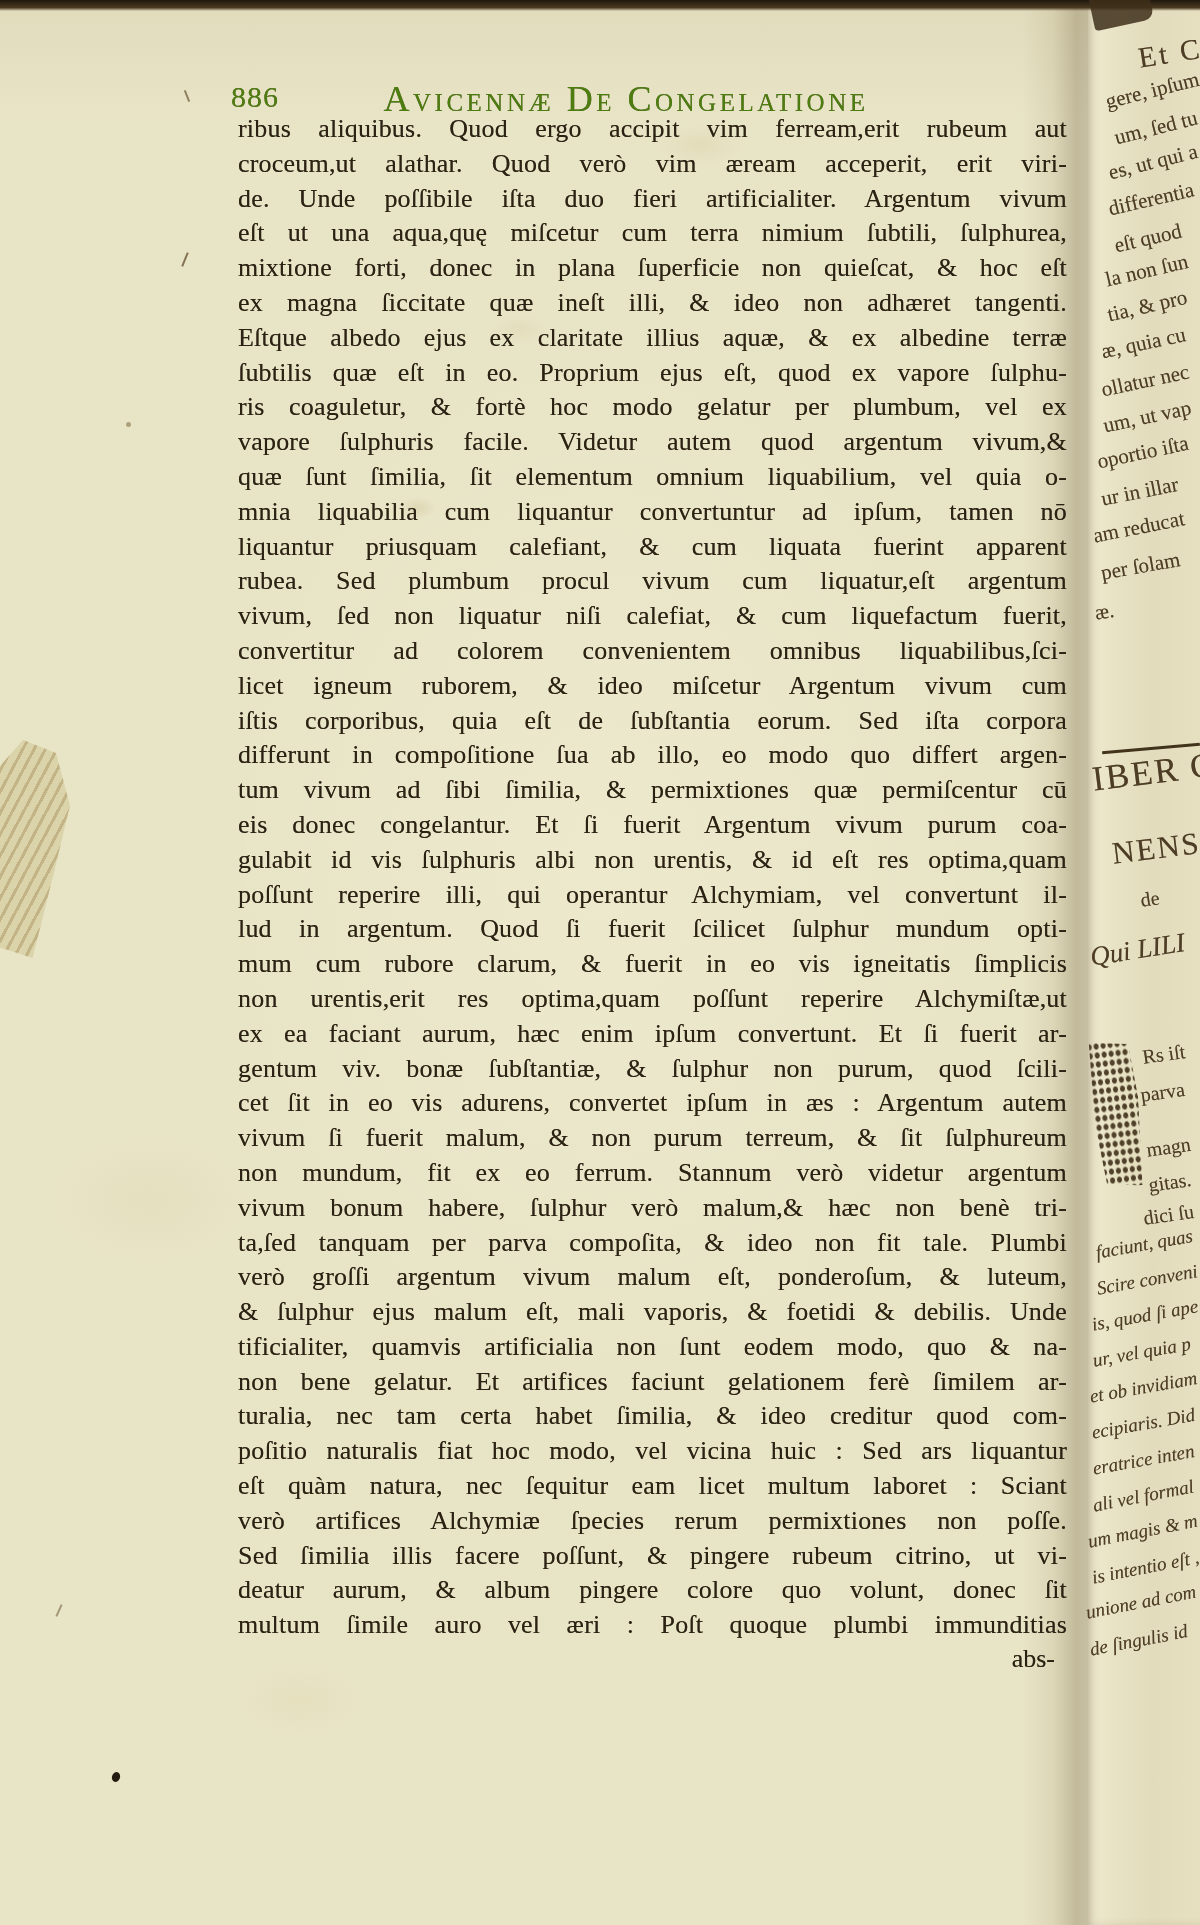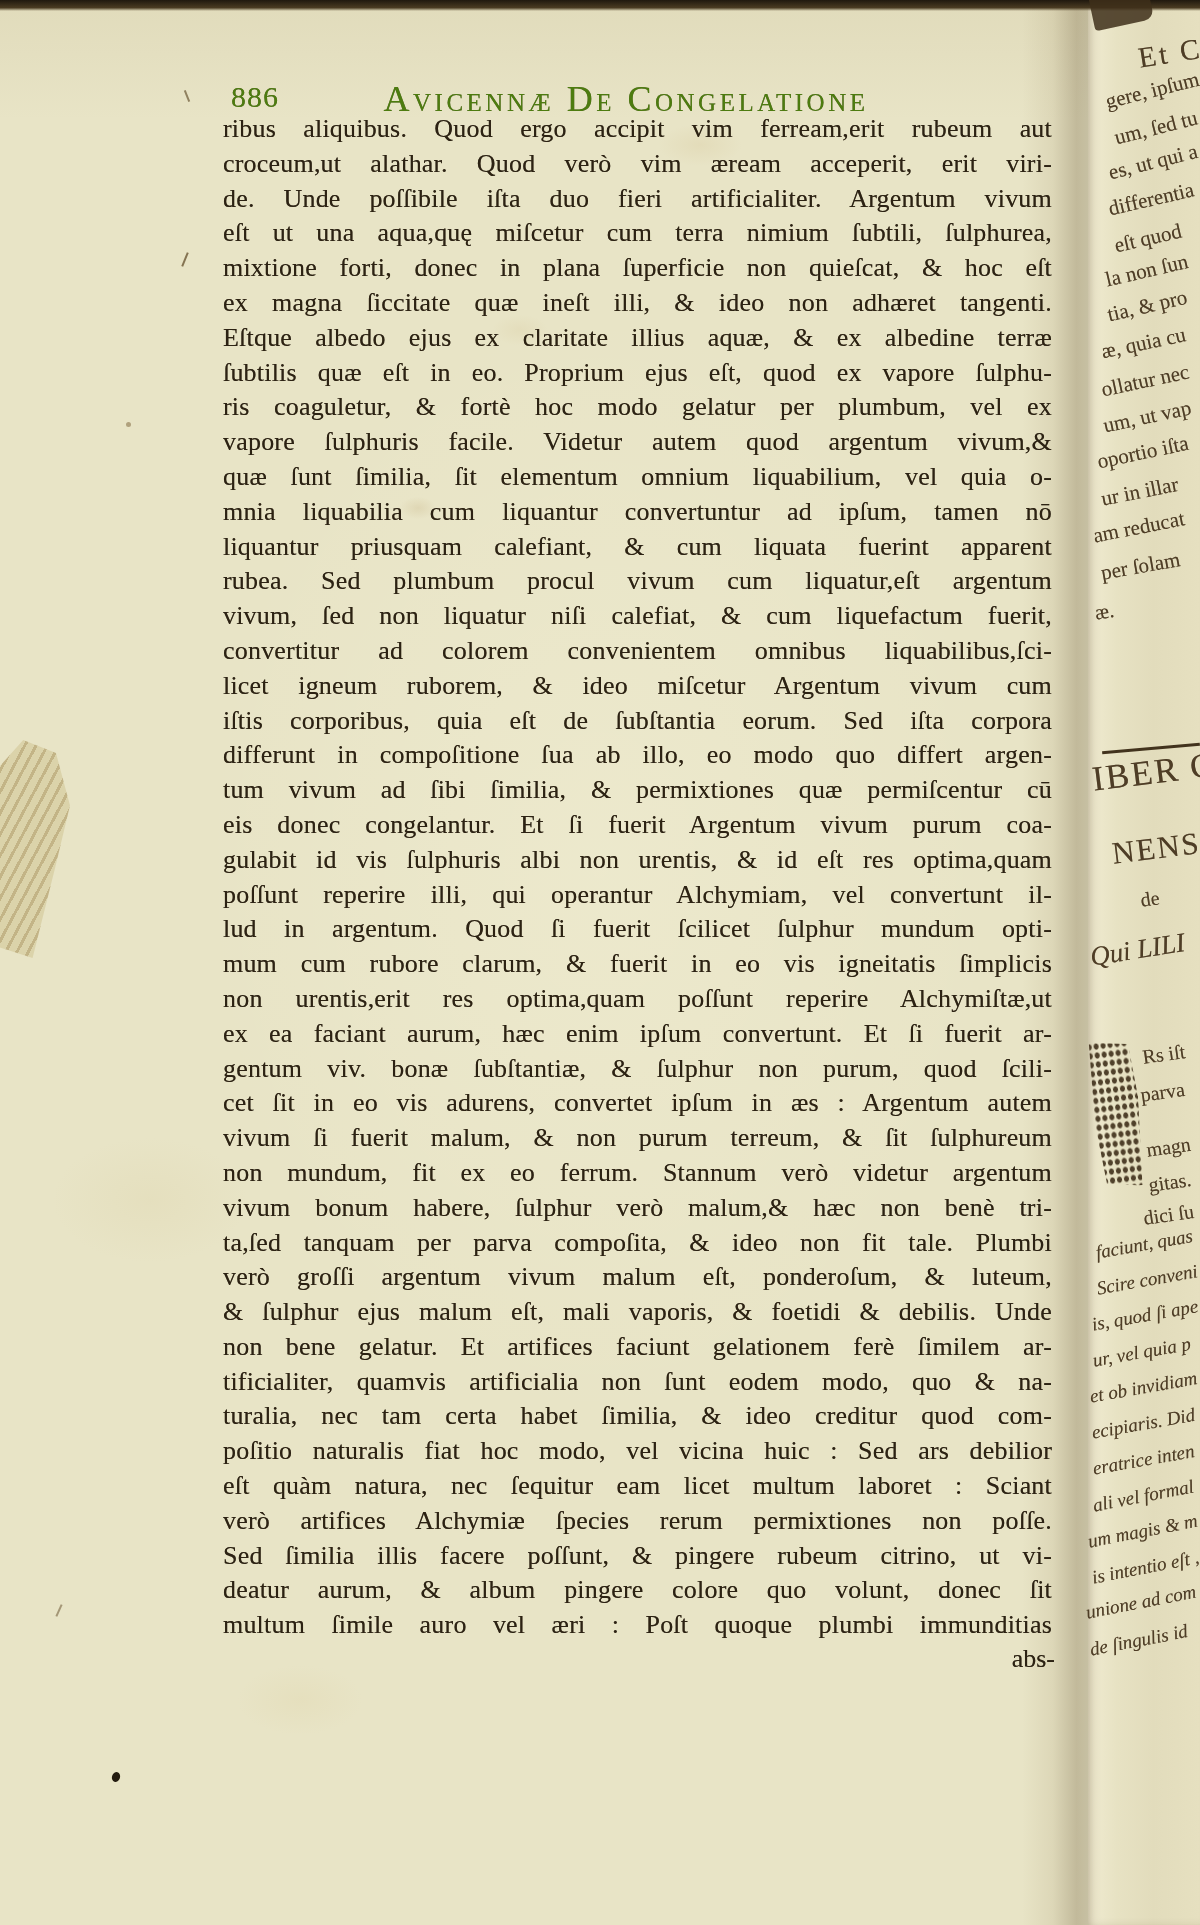--- a/index.html
+++ b/index.html
@@ -32,21 +32,21 @@
     box-shadow:inset 6px 0 12px -6px rgba(80,60,30,.45);}
   .edge-wedge{position:absolute;left:-8px;top:740px;width:78px;height:218px;
     background:#dbd2a9;opacity:.95;
     background-image:repeating-linear-gradient(118deg, rgba(150,124,70,.38) 0 3px, rgba(219,210,169,0) 3px 10px);
     clip-path:polygon(0 16%, 40% 0, 82% 6%, 100% 30%, 80% 60%, 52% 100%, 0 94%);}
   .header-row{position:absolute;left:227px;top:78px;width:828px;height:38px;color:#4d7c0f;
     text-shadow:0 0 .5px rgba(45,35,18,.6);}
   .page-num{position:absolute;left:4px;top:2px;font-size:30px;letter-spacing:1px;}
   .running-title{position:absolute;left:100px;right:130px;top:0;text-align:center;
     font-variant:small-caps;font-size:36px;letter-spacing:3.5px;}
-  .text-block{position:absolute;left:223px;top:112px;width:829px;color:#2c2213;
+  .text-block{position:absolute;left:238px;top:112px;width:829px;color:#2c2213;
     font-size:26px;text-shadow:0 0 .5px rgba(40,30,15,.55);}
   .tline{height:34.8px;line-height:34.8px;text-align:justify;text-align-last:justify;
     overflow:hidden;letter-spacing:.2px;}
   .catchword{position:absolute;left:226px;top:1644px;width:829px;text-align:right;
     font-size:26px;color:#2c2213;text-shadow:0 0 .5px rgba(40,30,15,.55);font-family:Liberation Serif, serif;}
   .frag-layer{position:absolute;inset:0;pointer-events:none;}
   .frag{position:absolute;color:#4e3d26;transform-origin:left top;white-space:nowrap;
     text-shadow:0 0 .5px rgba(78,61,38,.5);}
   .frag.it{font-style:italic;}
   .rule-next{position:absolute;left:1102px;top:747px;width:98px;height:3px;
@@ -112,24 +112,24 @@
       <div class="tline">non urentis,erit res optima,quam poſſunt reperire Alchymiſtæ,ut</div>
       <div class="tline">ex ea faciant aurum, hæc enim ipſum convertunt. Et ſi fuerit ar-</div>
       <div class="tline">gentum viv. bonæ ſubſtantiæ, &amp; ſulphur non purum, quod ſcili-</div>
       <div class="tline">cet ſit in eo vis adurens, convertet ipſum in æs : Argentum autem</div>
       <div class="tline">vivum ſi fuerit malum, &amp; non purum terreum, &amp; ſit ſulphureum</div>
       <div class="tline">non mundum, fit ex eo ferrum. Stannum verò videtur argentum</div>
       <div class="tline">vivum bonum habere, ſulphur verò malum,&amp; hæc non benè tri-</div>
       <div class="tline">ta,ſed tanquam per parva compoſita, &amp; ideo non fit tale. Plumbi</div>
       <div class="tline">verò groſſi argentum vivum malum eſt, ponderoſum, &amp; luteum,</div>
       <div class="tline">&amp; ſulphur ejus malum eſt, mali vaporis, &amp; foetidi &amp; debilis. Unde</div>
+      <div class="tline">tificialiter, quamvis artificialia non ſunt eodem modo, quo &amp; na-</div>
       <div class="tline">non bene gelatur. Et artifices faciunt gelationem ferè ſimilem ar-</div>
-      <div class="tline">tificialiter, quamvis artificialia non ſunt eodem modo, quo &amp; na-</div>
       <div class="tline">turalia, nec tam certa habet ſimilia, &amp; ideo creditur quod com-</div>
-      <div class="tline">poſitio naturalis fiat hoc modo, vel vicina huic : Sed ars debilior</div>
+      <div class="tline">poſitio naturalis fiat hoc modo, vel vicina huic : Sed ars liquantur</div>
       <div class="tline">eſt quàm natura, nec ſequitur eam licet multum laboret : Sciant</div>
       <div class="tline">verò artifices Alchymiæ ſpecies rerum permixtiones non poſſe.</div>
       <div class="tline">Sed ſimilia illis facere poſſunt, &amp; pingere rubeum citrino, ut vi-</div>
       <div class="tline">deatur aurum, &amp; album pingere colore quo volunt, donec ſit</div>
       <div class="tline">multum ſimile auro vel æri : Poſt quoque plumbi immunditias</div>
     </div>
 
   <div class="catchword">abs-</div>
 
   <div class="frag-layer">

